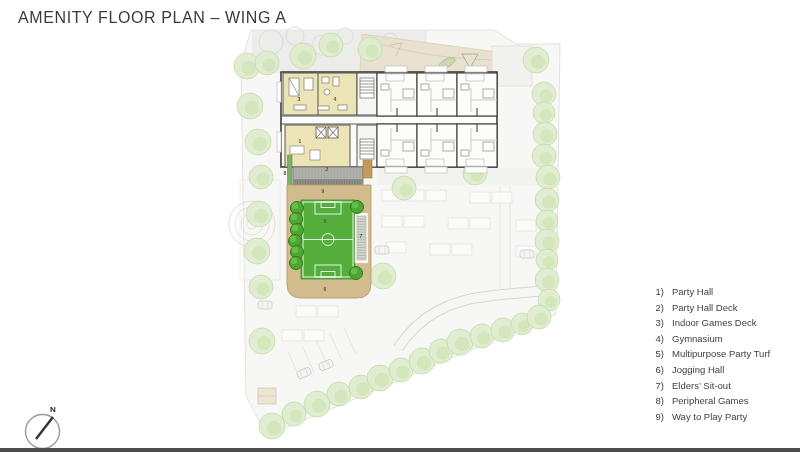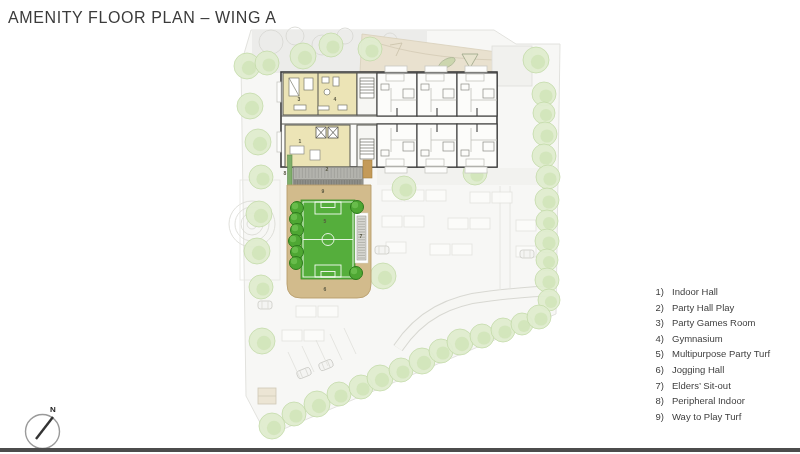--- a/index.html
+++ b/index.html
@@ -1,18 +1,18 @@
 <!DOCTYPE html>
 <html><head>
 <meta charset="utf-8">
 <style>
   html,body{margin:0;padding:0;background:#ffffff;}
   .stage{position:relative;width:800px;height:454px;background:#ffffff;overflow:hidden;
          font-family:"Liberation Sans", sans-serif;}
-  .page-title{position:absolute;left:8px;top:9px;margin:0;font-size:16px;font-weight:500;
+  .page-title{position:absolute;left:18px;top:9px;margin:0;font-size:16px;font-weight:500;
               letter-spacing:0.6px;color:#3b3b3b;white-space:nowrap;}
   .plan-svg{position:absolute;left:0;top:0;width:800px;height:454px;}
   .marker{position:absolute;font-size:5px;line-height:5px;color:#55543f;
           transform:translate(-50%,-50%);font-weight:bold;}
   .legend{position:absolute;left:650px;top:286px;margin:0;padding:0;list-style:none;}
   .legend li{display:flex;align-items:baseline;height:15.6px;font-size:9.5px;color:#3e3e3e;}
   .legend .num{width:14px;text-align:right;margin-right:8px;flex:none;}
   .bottom-bar{position:absolute;left:0;top:448px;width:800px;height:4px;background:#4c4c4c;}
 </style>
 </head>
@@ -464,52 +464,52 @@
   <span class="marker" style="left:335px;top:99px;">4</span>
   <span class="marker" style="left:325px;top:221px;">5</span>
   <span class="marker" style="left:325px;top:289px;">6</span>
   <span class="marker" style="left:361px;top:236px;">7</span>
   <span class="marker" style="left:285px;top:173px;">8</span>
   <span class="marker" style="left:323px;top:191px;">9</span>
 
   <ol class="legend">
     <li>
         <span class="num">1)</span>
-        <span>Indoor Hall</span>
+        <span>Party Hall</span>
       </li>
     <li>
         <span class="num">2)</span>
-        <span>Party Hall Play</span>
+        <span>Party Hall Deck</span>
       </li>
     <li>
         <span class="num">3)</span>
-        <span>Party Games Room</span>
+        <span>Indoor Games Deck</span>
       </li>
     <li>
         <span class="num">4)</span>
         <span>Gymnasium</span>
       </li>
     <li>
         <span class="num">5)</span>
         <span>Multipurpose Party Turf</span>
       </li>
     <li>
         <span class="num">6)</span>
         <span>Jogging Hall</span>
       </li>
     <li>
         <span class="num">7)</span>
         <span>Elders’ Sit-out</span>
       </li>
     <li>
         <span class="num">8)</span>
-        <span>Peripheral Indoor</span>
+        <span>Peripheral Games</span>
       </li>
     <li>
         <span class="num">9)</span>
-        <span>Way to Play Turf</span>
+        <span>Way to Play Party</span>
       </li>
   </ol>
 
   <span style="position:absolute;left:50px;top:405px;font-size:8px;font-weight:600;color:#222;">N</span>
 
   <div class="bottom-bar"></div>
 </div>
 
 </body></html>

